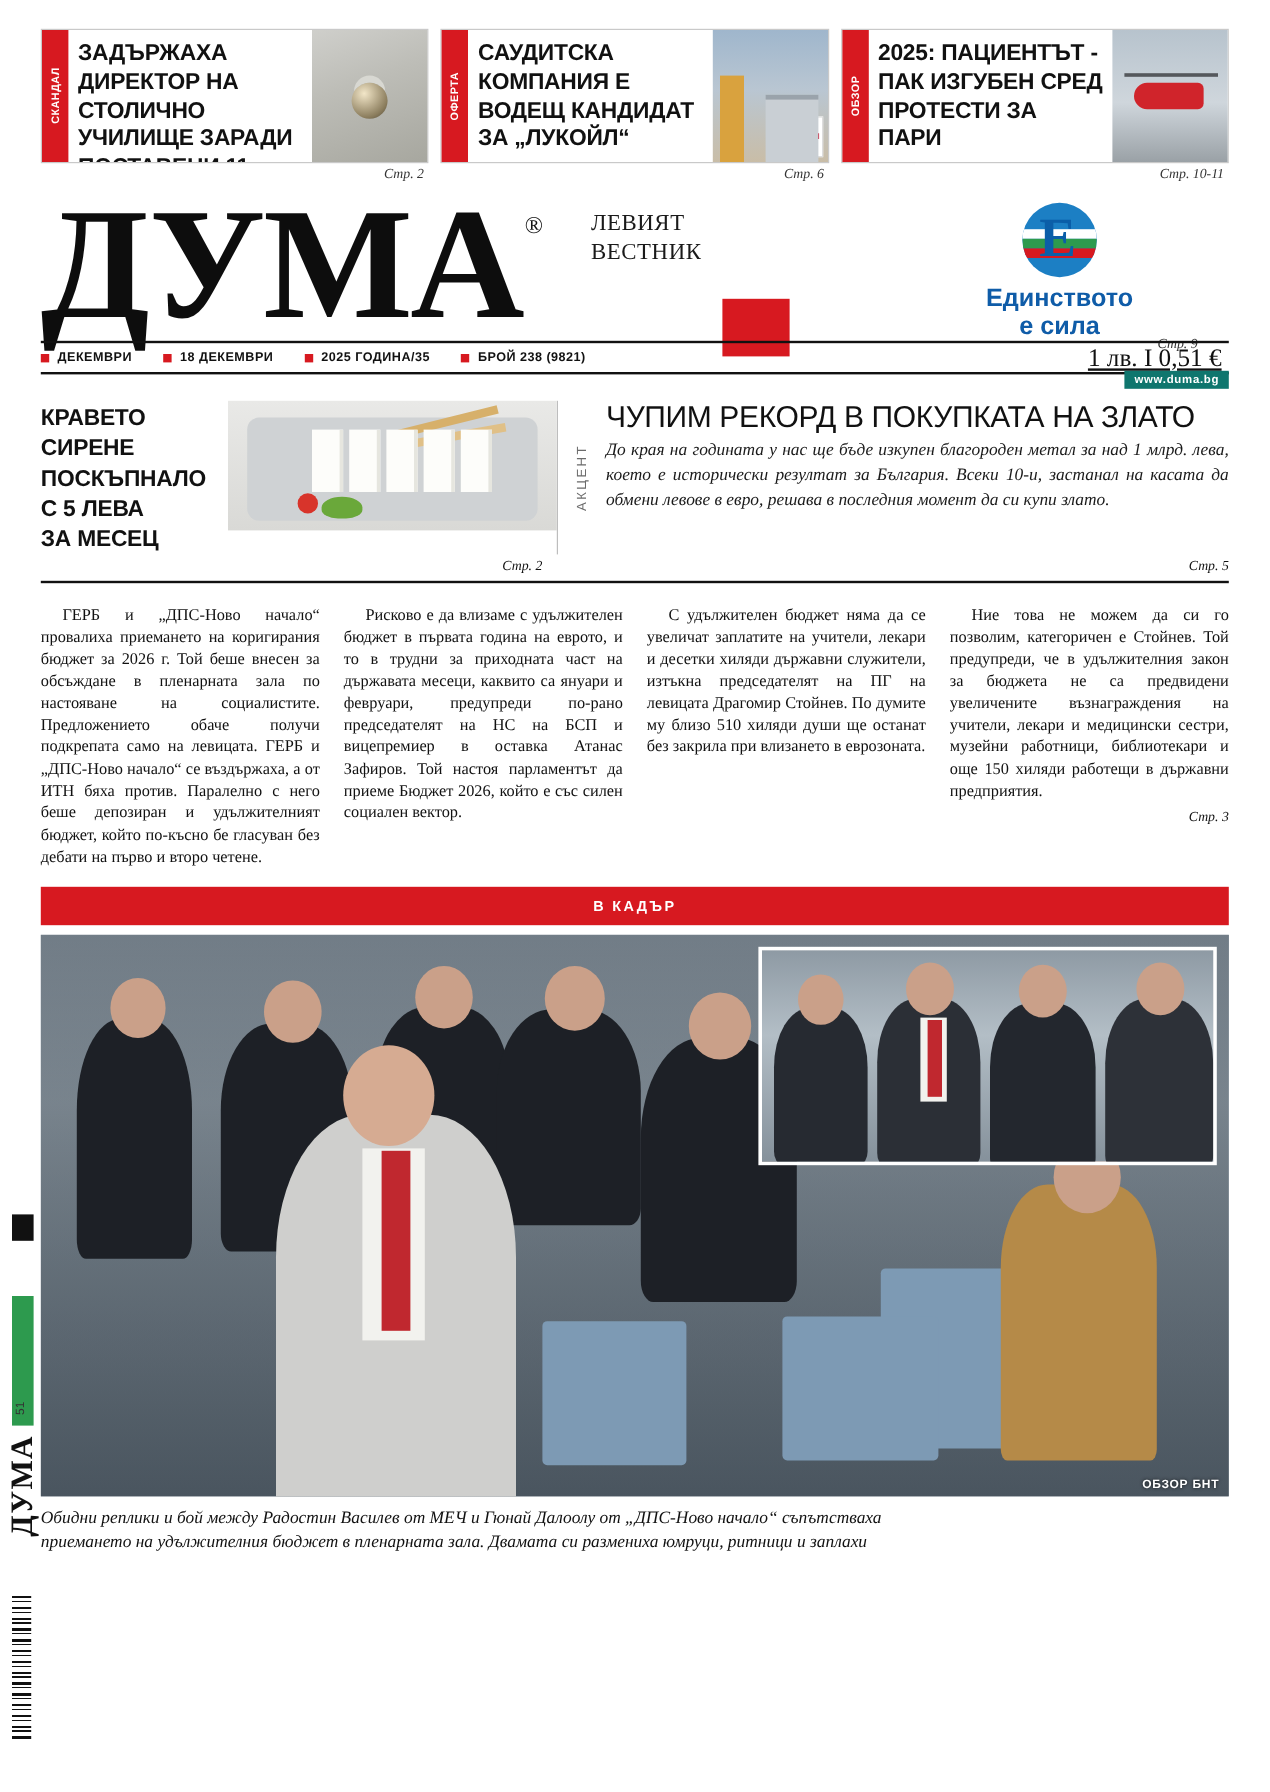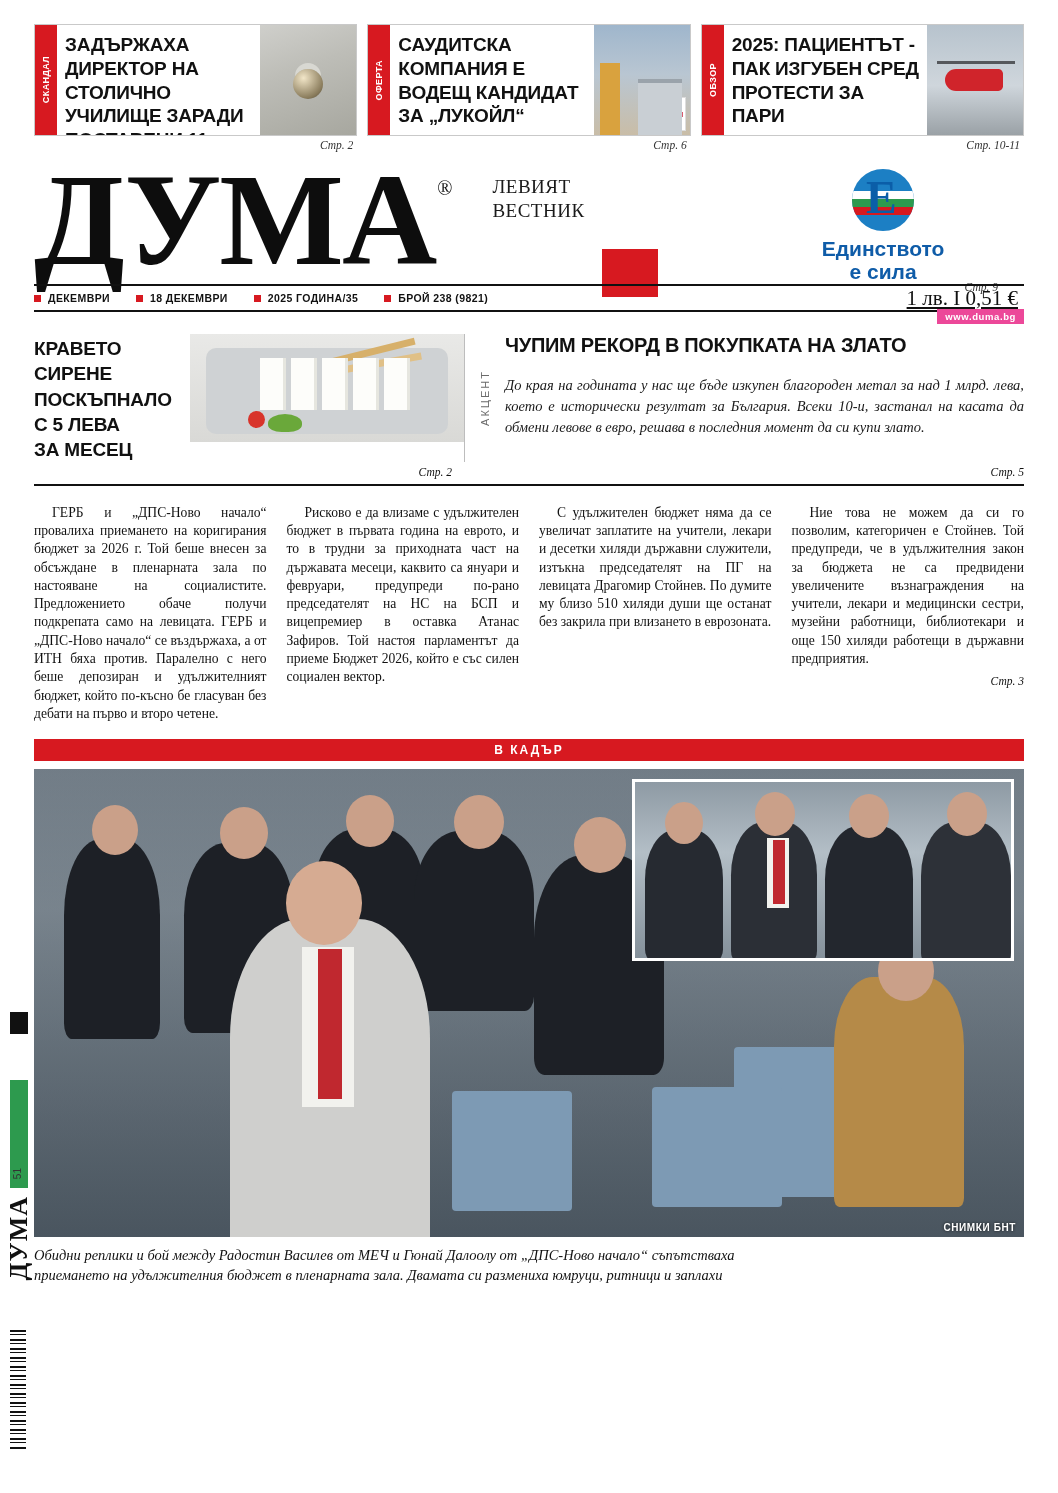--- a/index.html
+++ b/index.html
@@ -250,21 +250,21 @@
     font-family: "Liberation Serif", serif;
     font-size: 21px;
     font-weight: normal;
     letter-spacing: 0;
     padding-right: 6px;
     text-decoration: underline;
   }
   .siteurl {
     position: absolute;
     right: 0; bottom: -14px;
-    background: #ec4899;
+    background: #0f766e;
     color: #fff;
     font-size: 9.5px;
     padding: 2px 8px;
     letter-spacing: 0.6px;
   }
 
   
   .row2 {
     display: flex;
     margin: 22px 34px 0 34px;
@@ -330,24 +330,24 @@
     width: 20px;
     display: flex; align-items: center; justify-content: center;
     font-size: 11px;
     letter-spacing: 2px;
     color: #6b6b6b;
     flex: 0 0 20px;
   }
   .accent-tag span { writing-mode: vertical-rl; transform: rotate(180deg); }
   .accent-body { flex: 1; padding-left: 10px; }
   .accent-title {
-    font-size: 20px;
-    font-weight: bold;
+    font-size: 25px;
+    font-weight: normal;
     letter-spacing: -0.3px;
-    margin-bottom: 18px;
+    margin-bottom: 2px;
   }
   .accent-text {
     font-family: "Liberation Serif", serif;
     font-style: italic;
     font-size: 14.5px;
     line-height: 1.42;
     text-align: justify;
     color: #1a1a1a;
   }
   .row2-pages {
@@ -401,21 +401,21 @@
     font-style: italic;
     font-size: 11.5px;
     margin-top: 6px;
   }
 
   
   .kadar-bar {
     margin: 16px 34px 0 34px;
     background: #d71920;
     color: #fff;
-    height: 22px;
+    height: 32px;
     display: flex;
     align-items: center;
     justify-content: center;
     font-size: 12px;
     font-weight: bold;
     letter-spacing: 2px;
   }
 
   
   .photo-main {
@@ -692,21 +692,21 @@
       <div class="person" style="left:96px; top:40px; width:86px; height:140px; background:#2b2f36;"></div>
       <div class="head" style="left:120px; top:10px; width:40px; height:44px;"></div>
       <div class="shirt" style="left:132px; top:56px; width:22px; height:70px;"></div>
       <div class="tie" style="left:138px; top:58px; width:12px; height:64px;"></div>
       <div class="person" style="left:190px; top:44px; width:88px; height:140px; background:#23272e;"></div>
       <div class="head" style="left:214px; top:12px; width:40px; height:44px;"></div>
       <div class="person" style="left:286px; top:40px; width:90px; height:142px; background:#2d3138;"></div>
       <div class="head" style="left:312px; top:10px; width:40px; height:44px;"></div>
     </div>
 
-    <div class="photo-credit">СНИМКИ БНТ</div>
+    <div class="photo-credit">ОБЗОР БНТ</div>
   </div>
 
   <div class="caption">
     <div>Обидни реплики и бой между Радостин Василев от МЕЧ и Гюнай Далоолу от „ДПС-Ново начало“ съпътстваха</div>
     <div>приемането на удължителния бюджет в пленарната зала. Двамата си размениха юмруци, ритници и заплахи</div>
   </div>
 
   <div class="spine-black"></div>
   <div class="spine-green"></div>
   <div class="spine-num">51</div>

